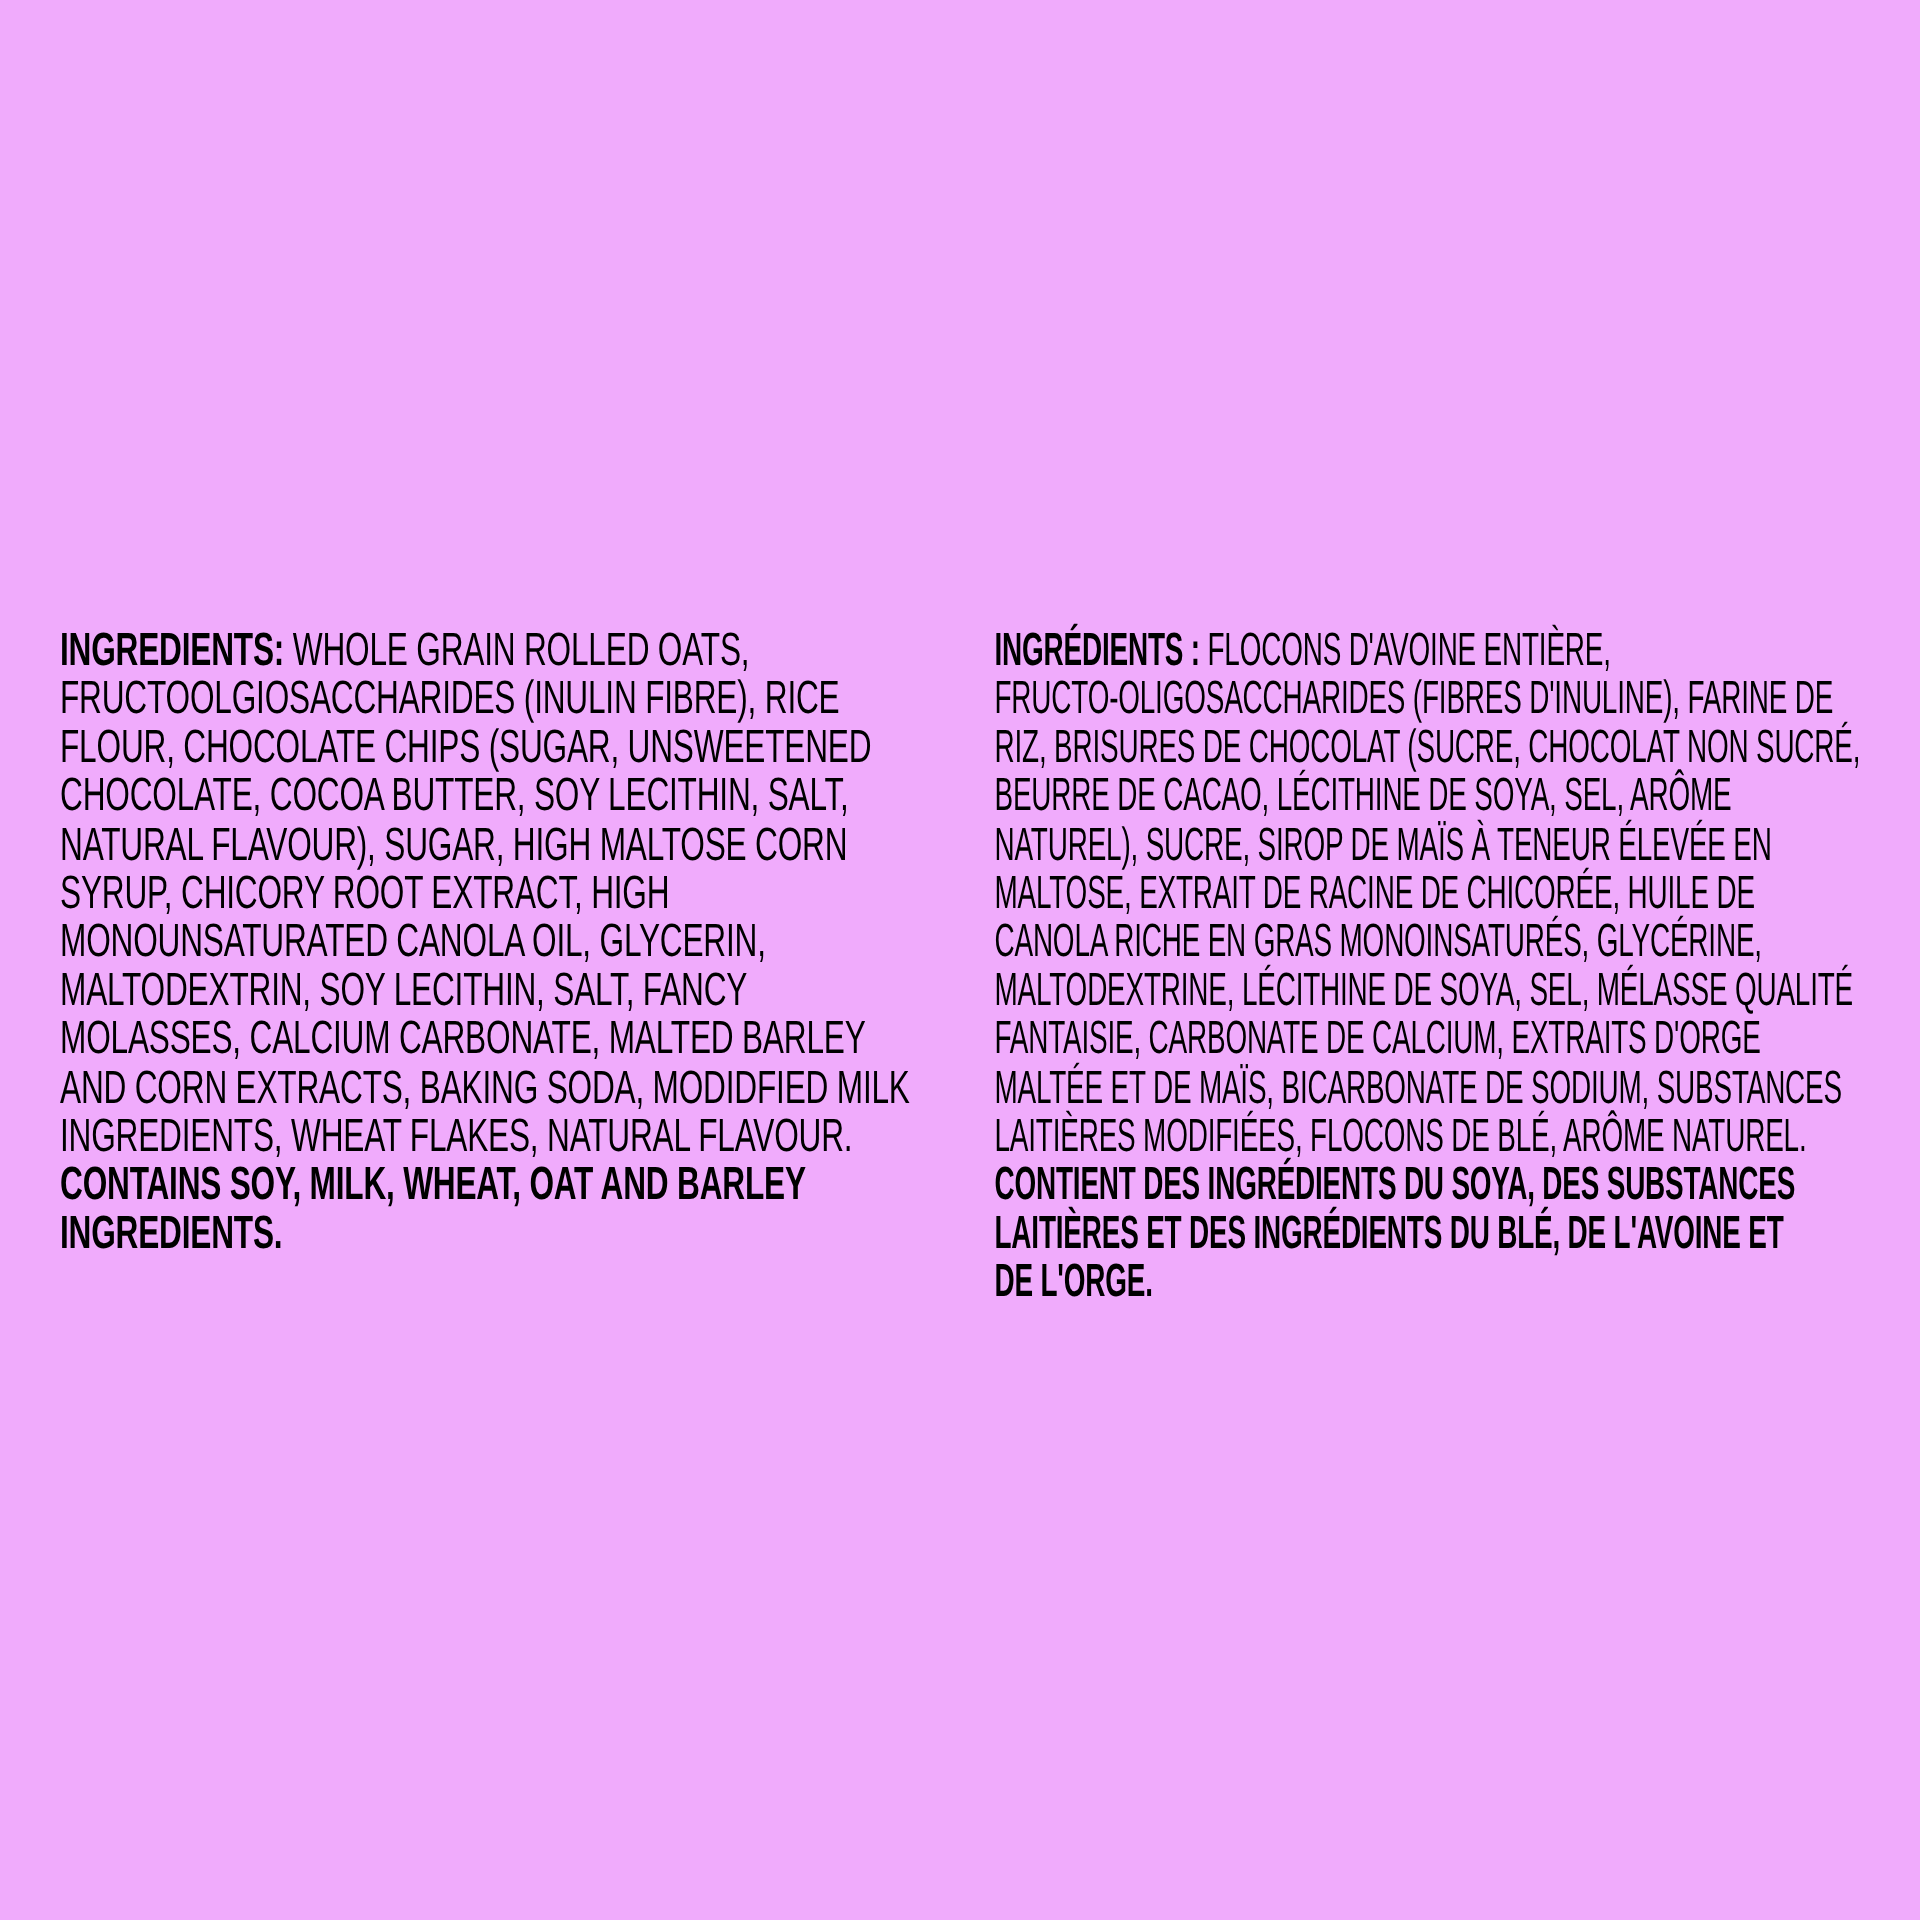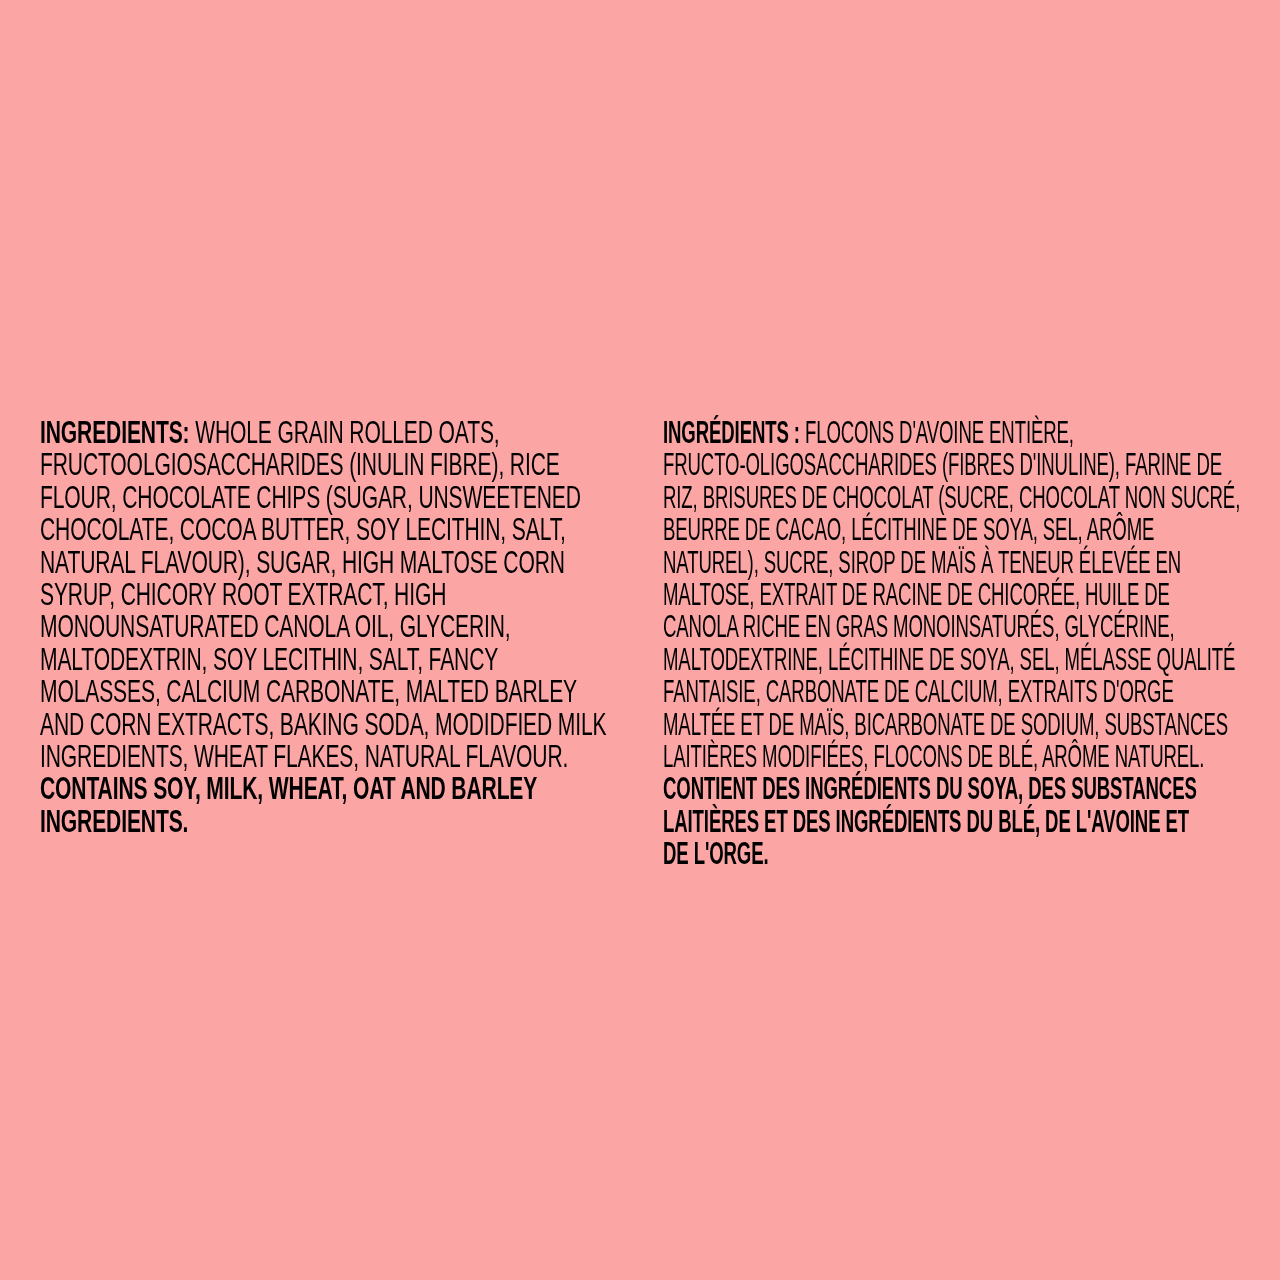--- a/index.html
+++ b/index.html
@@ -10,21 +10,21 @@
     width: 1280px;
     height: 1280px;
     background: #ffffff;
     position: relative;
     overflow: hidden;
     font-family: "Liberation Sans", sans-serif;
   }
   .label-canvas {
     position: absolute;
     inset: 0;
-    background: #fca5a5;
+    background: #f0abfc;
   }
   .ingredients-col {
     position: absolute;
     top: 417px;
     color: #000000;
     font-size: 31px;
     line-height: 32.4px;
     white-space: nowrap;
     transform-origin: 0 0;
     font-stretch: condensed;

